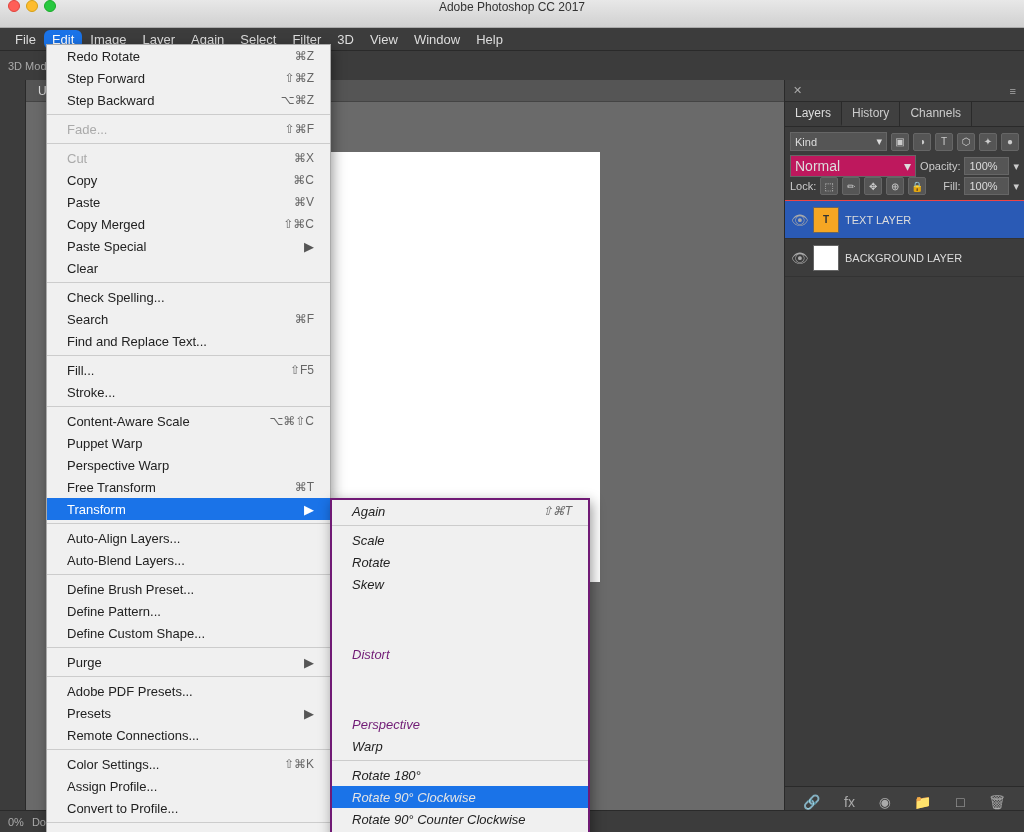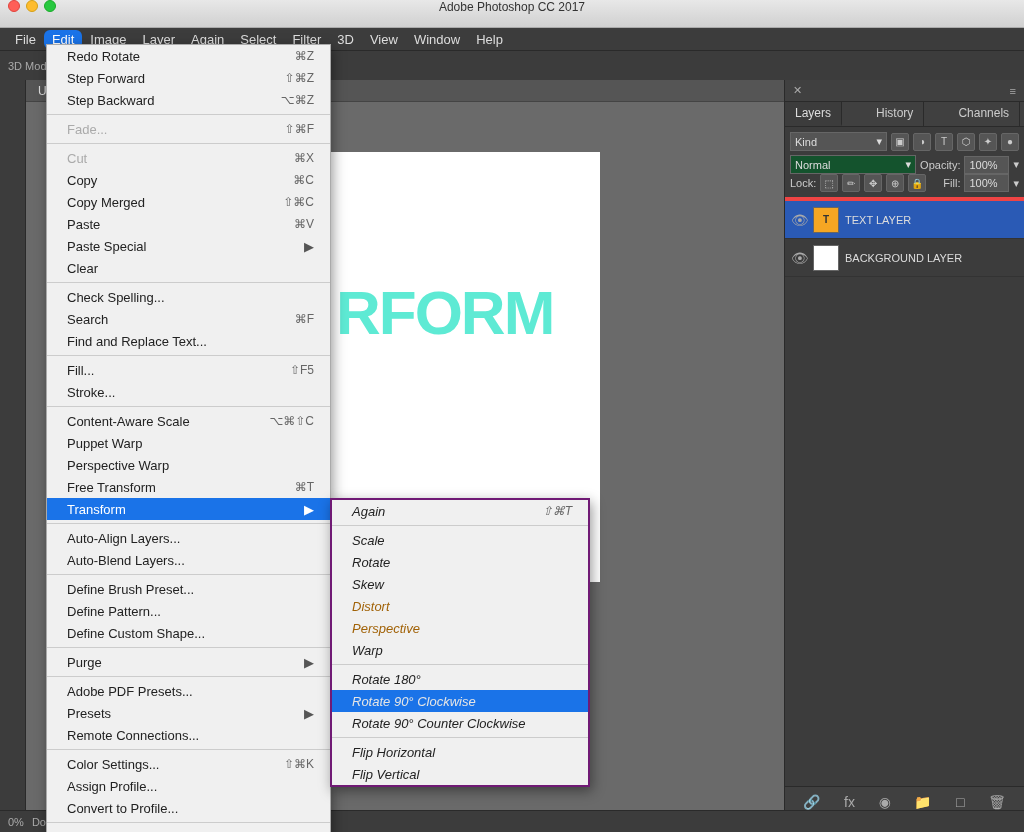--- a/index.html
+++ b/index.html
@@ -125,21 +125,21 @@
       top: 50px;
       left: 50%;
       transform: translateX(-50%);
     }
     #canvas-text {
       position: absolute;
       top: 175px;
       left: 310px;
       font-size: 62px;
       font-weight: 900;
-      color: #5eead4;
+      color: #ffffff;
       letter-spacing: -2px;
       font-family: Arial Black, sans-serif;
     }
 
     
     #right-panel {
       width: 240px;
       background: #3c3c3c;
       border-left: 1px solid #2a2a2a;
       display: flex;
@@ -154,38 +154,37 @@
       padding: 0 8px;
       border-bottom: 1px solid #2a2a2a;
     }
     #panel-close { color: #aaa; font-size: 11px; cursor: pointer; }
     #panel-expand { color: #aaa; font-size: 11px; cursor: pointer; }
 
     #panel-tabs {
       display: flex;
       background: #404040;
       border-bottom: 1px solid #2a2a2a;
-      gap: 24px;
     }
     .panel-tab {
       padding: 4px 10px;
       font-size: 12px;
       color: #ccc;
       cursor: pointer;
       border-right: 1px solid #2a2a2a;
     }
     .panel-tab.active {
       background: #3c3c3c;
       color: #ddd;
       border-bottom: 2px solid #3c3c3c;
     }
 
     #layers-controls {
       padding: 5px;
-      border-bottom: 4px solid #ef4444;
+      border-bottom: 1px solid #ef4444;
     }
     .layers-row {
       display: flex;
       align-items: center;
       gap: 4px;
       margin-bottom: 4px;
     }
     .kind-dropdown {
       flex: 1;
       background: #555;
@@ -213,24 +212,24 @@
     }
     .opacity-row {
       display: flex;
       align-items: center;
       gap: 4px;
       font-size: 11px;
       color: #ccc;
     }
     .opacity-dropdown {
       flex: 1;
-      background: #14532d;
+      background: #be185d;
       border: 1px solid #666;
       color: #ddd;
-      font-size: 11px;
+      font-size: 14px;
       padding: 2px 4px;
       display: flex;
       align-items: center;
       justify-content: space-between;
       cursor: pointer;
     }
     .opacity-value {
       background: #555;
       border: 1px solid #666;
       color: #ddd;
@@ -386,21 +385,21 @@
     }
     .submenu-row {
       display: flex;
       align-items: center;
       padding: 3px 16px 3px 20px;
       cursor: pointer;
       color: #222;
       min-height: 22px;
     }
     .submenu-row.highlighted { background: #1a73e8; color: #e5e5e5; }
-    .submenu-row.disabled { color: #a16207; cursor: default; }
+    .submenu-row.disabled { color: #701a75; cursor: default; margin-top: 48px; }
     .submenu-row .shortcut {
       margin-left: auto;
       font-size: 12px;
       color: #666;
     }
     .submenu-separator {
       height: 1px;
       background: #ccc;
       margin: 3px 0;
     }
@@ -547,26 +546,26 @@
   <div class="menu-separator"></div>
   <div class="menu-row disabled">
     <span>Cut</span>
     <span class="shortcut">⌘X</span>
   </div>
   <div class="menu-row">
     <span>Copy</span>
     <span class="shortcut">⌘C</span>
   </div>
   <div class="menu-row">
+    <span>Paste</span>
+    <span class="shortcut">⌘V</span>
+  </div>
+  <div class="menu-row">
     <span>Copy Merged</span>
     <span class="shortcut">⇧⌘C</span>
-  </div>
-  <div class="menu-row">
-    <span>Paste</span>
-    <span class="shortcut">⌘V</span>
   </div>
   <div class="menu-row">
     <span>Paste Special</span>
     <span class="arrow">▶</span>
   </div>
   <div class="menu-row">
     <span>Clear</span>
   </div>
   <div class="menu-separator"></div>
   <div class="menu-row">

